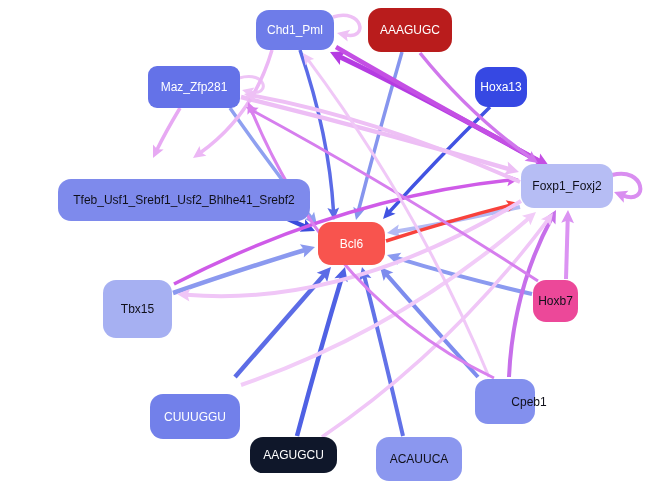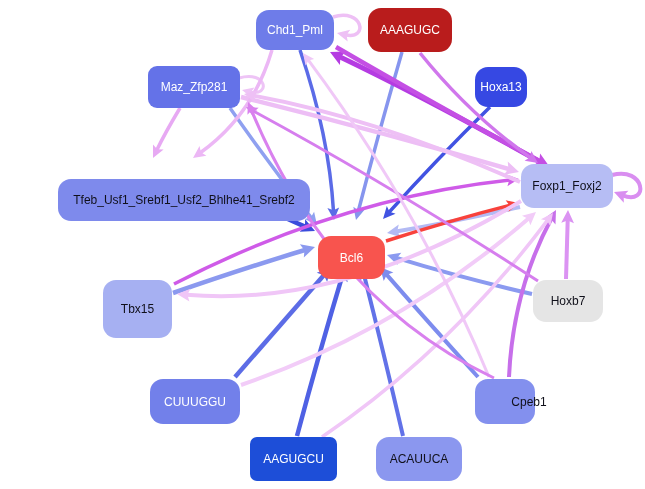--- a/index.html
+++ b/index.html
@@ -169,35 +169,35 @@
       </div>
       <div class="node" style="left: 148px; top: 66px; width: 92px; height: 42px; background: rgb(100, 114, 232); color: rgb(255, 255, 255); border-radius: 9px;">
         <span>Maz_Zfp281</span>
       </div>
       <div class="node" style="left: 10px; top: 179px; width: 252px; height: 42px; background: rgb(126, 138, 236); color: rgb(16, 16, 26); margin-left: 48px;">
         <span>Tfeb_Usf1_Srebf1_Usf2_Bhlhe41_Srebf2</span>
       </div>
       <div class="node" style="left: 521px; top: 164px; width: 92px; height: 44px; background: rgb(182, 189, 244); color: rgb(16, 16, 26);">
         <span>Foxp1_Foxj2</span>
       </div>
-      <div class="node" style="left: 318px; top: 222px; width: 67px; height: 43px; background: rgb(248, 84, 78); color: rgb(255, 255, 255); margin-top: 14px;">
+      <div class="node" style="left: 318px; top: 222px; width: 67px; height: 43px; background: rgb(248, 84, 78); color: rgb(255, 255, 255);">
         <span>Bcl6</span>
       </div>
       <div class="node" style="left: 103px; top: 280px; width: 69px; height: 58px; background: rgb(166, 176, 242); color: rgb(16, 16, 26);">
         <span>Tbx15</span>
       </div>
-      <div class="node" style="left: 533px; top: 280px; width: 70px; height: 42px; background: #e5e5e5; color: rgb(16, 16, 26);">
+      <div class="node" style="left: 533px; top: 280px; width: 45px; height: 42px; background: #ec4899; color: rgb(16, 16, 26);">
         <span>Hoxb7</span>
       </div>
-      <div class="node" style="left: 150px; top: 379px; width: 90px; height: 45px; background: rgb(114, 128, 234); color: rgb(255, 255, 255);">
+      <div class="node" style="left: 150px; top: 394px; width: 90px; height: 45px; background: rgb(114, 128, 234); color: rgb(255, 255, 255);">
         <span>CUUUGGU</span>
       </div>
       <div class="node" style="left: 475px; top: 379px; width: 60px; height: 45px; background: rgb(131, 144, 238); color: rgb(16, 16, 26); padding-left: 48px;">
         <span>Cpeb1</span>
       </div>
-      <div class="node" style="left: 250px; top: 437px; width: 87px; height: 44px; background: #1d4ed8; color: rgb(255, 255, 255); border-radius: 7px;">
+      <div class="node" style="left: 250px; top: 437px; width: 87px; height: 36px; background: #0f172a; color: rgb(255, 255, 255);">
         <span>AAGUGCU</span>
       </div>
       <div class="node" style="left: 366px; top: 437px; width: 86px; height: 44px; background: rgb(139, 151, 239); color: rgb(16, 16, 26); margin-left: 10px;">
         <span>ACAUUCA</span>
       </div>
     </div>
 </div>
 
 </body></html>

